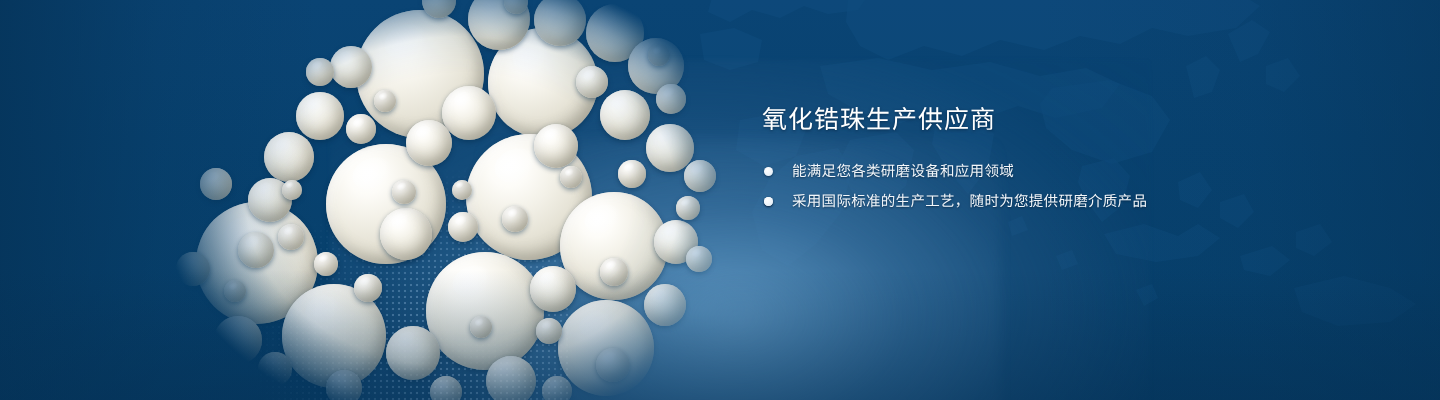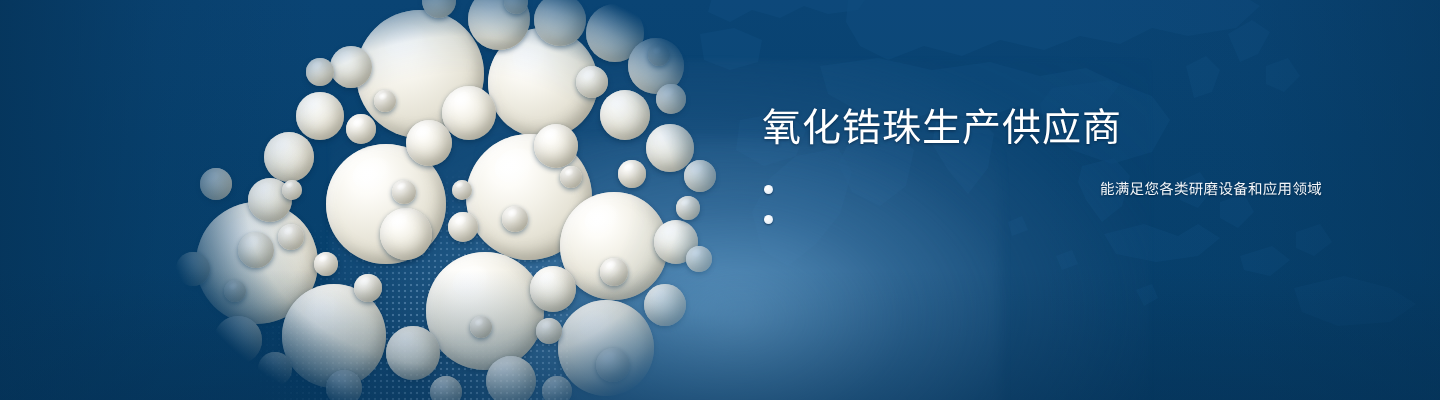--- a/index.html
+++ b/index.html
@@ -146,21 +146,21 @@
 
   
   .copy {
     position: absolute;
     left: 762px;
     top: 104px;
     width: 560px;
     color: #ffffff;
   }
   .headline {
-    font-size: 39px;
+    font-size: 25px;
     font-weight: 400;
     line-height: 1.25;
     letter-spacing: 1px;
     color: #ffffff;
     text-shadow: 0 1px 3px rgba(0,24,48,0.55);
     margin: 0 0 24px 0;
     white-space: nowrap;
   }
   .bullets {
     list-style: none;
@@ -181,21 +181,21 @@
   .bullet .dot {
     position: absolute;
     left: 2px;
     top: 8px;
     width: 9px;
     height: 9px;
     border-radius: 50%;
     background: radial-gradient(circle at 36% 32%, #ffffff 0%, #eef4fa 55%, #cfdeec 100%);
     box-shadow: 0 1px 2px rgba(0,20,40,0.5);
   }
-  .bullet .line2 { display: block; text-align: right; }
+  .bullet .line2 { display: block; }
 </style>
 </head>
 <body>
 
 <div class="banner">
 
   <div class="bg-base"></div>
   <div class="bg-vert"></div>
 
   <div class="worldmap">
@@ -327,17 +327,21 @@
 
       <li class="bullet">
         <span class="dot"></span>
         <span class="line2">能满足您各类研磨设备和应用领域</span>
       </li>
 
       <li class="bullet">
         <span class="dot"></span>
       </li>
 
+      <li class="bullet">
+        <span class="dot"></span>
+        <span>采用国际标准的生产工艺，随时为您提供研磨介质产品</span>
+      </li>
 
     </ul>
   </div>
 
 </div>
 
 </body></html>

